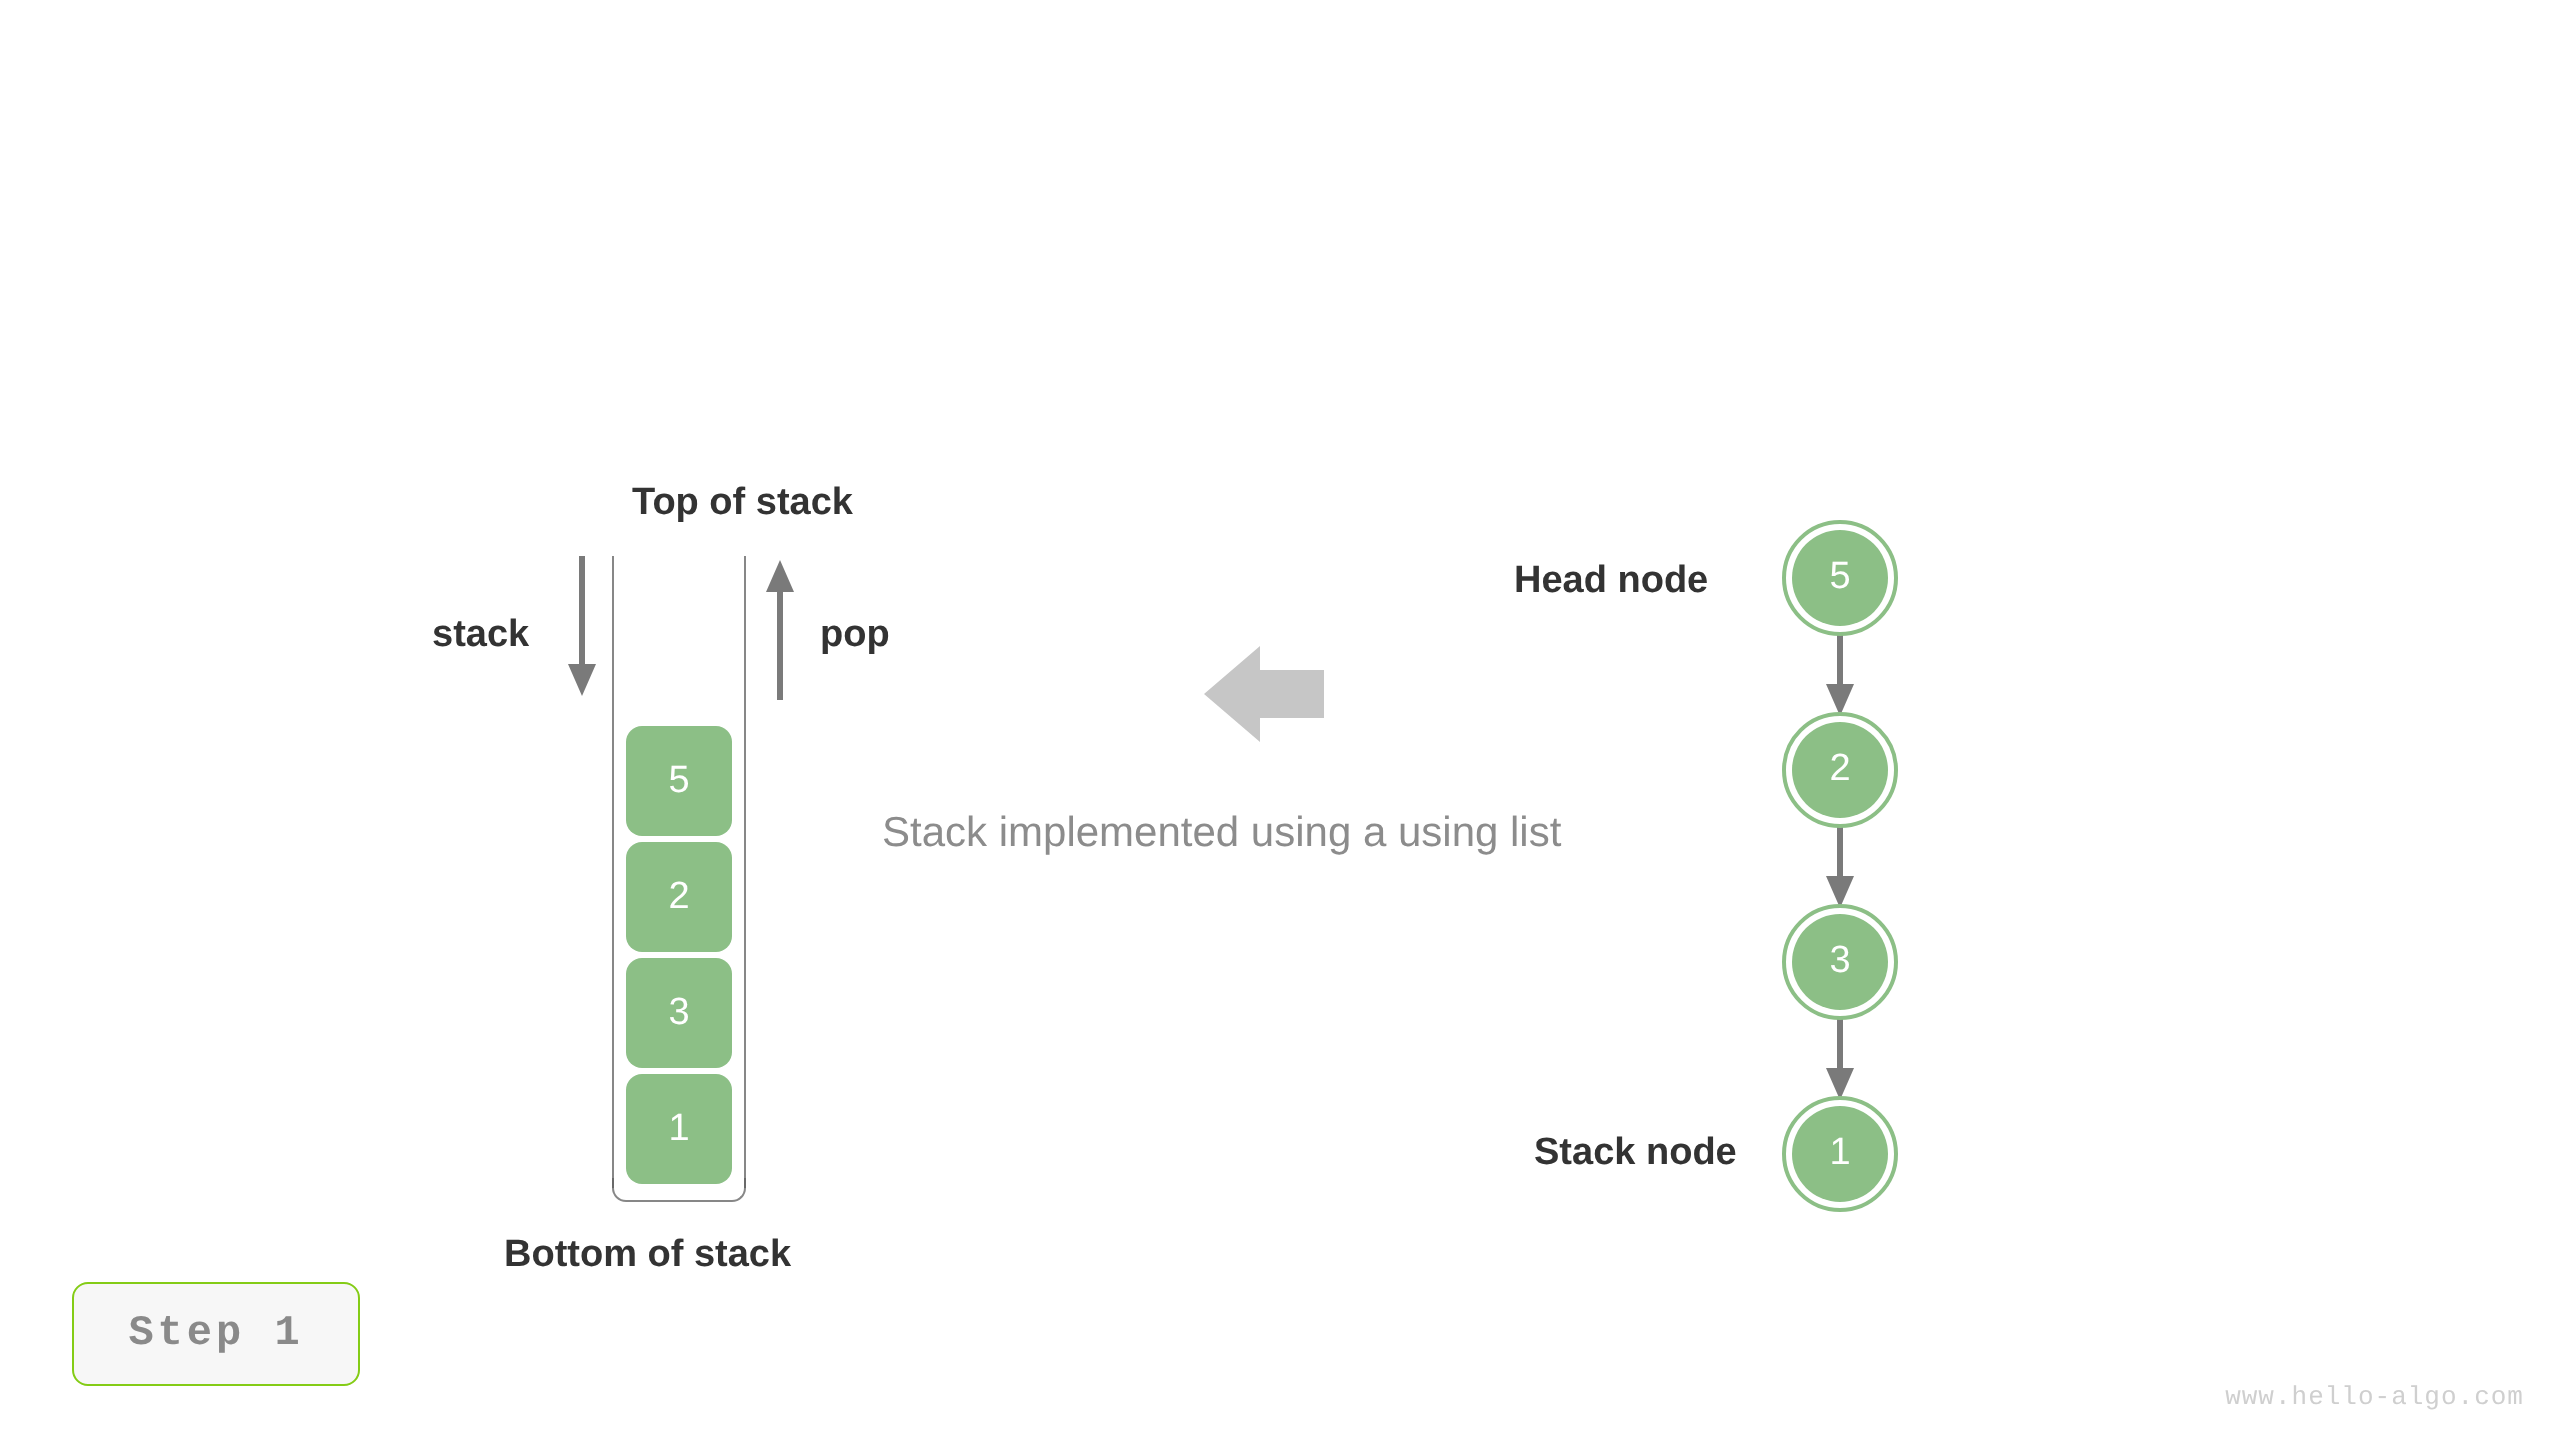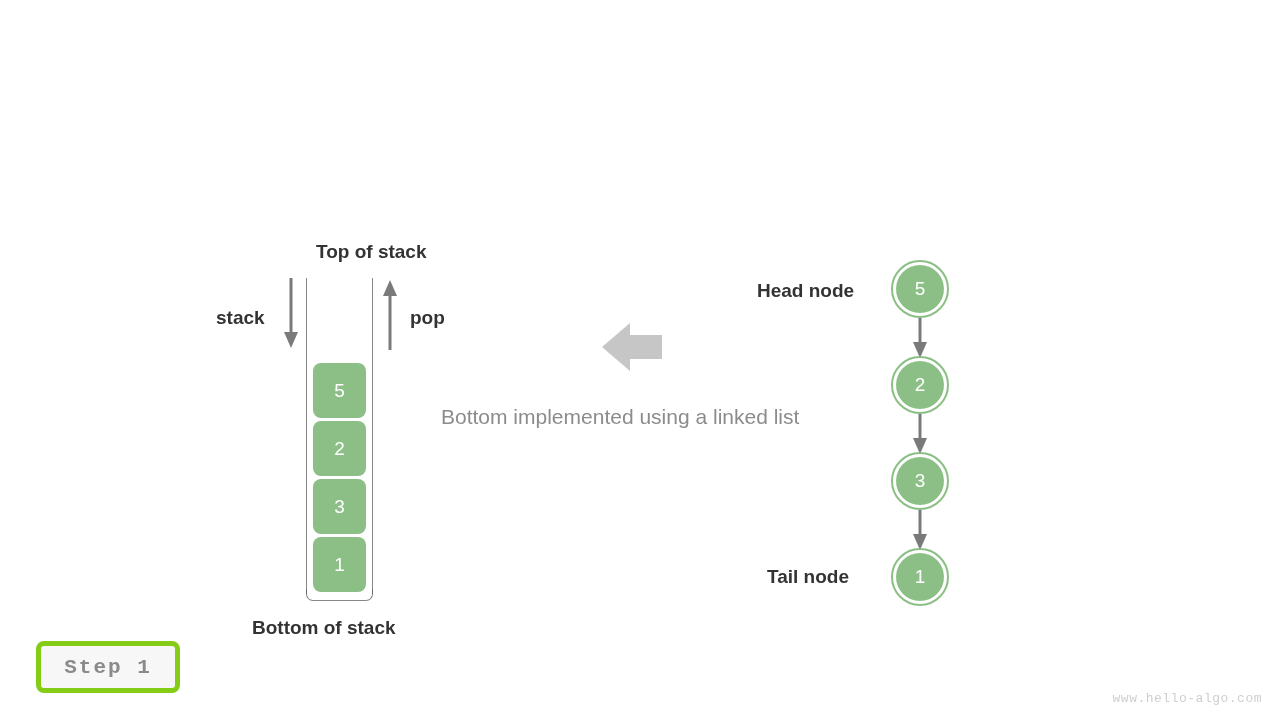--- a/index.html
+++ b/index.html
@@ -123,21 +123,21 @@
     justify-content: center;
   }
 
   
   #step-badge {
     left: 36px;
     top: 641px;
     width: 144px;
     height: 52px;
     background: #f7f7f7;
-    border: 5px solid #84cc16;
+    border: 1px solid #84cc16;
     border-radius: 8px;
     display: flex;
     align-items: center;
     justify-content: center;
     box-sizing: border-box;
   }
   #step-badge .txt {
     font-family: "Liberation Mono", monospace;
     font-size: 21px;
     font-weight: bold;
@@ -189,25 +189,25 @@
   <div class="stack-cell" style="top:421px;">2</div>
   <div class="stack-cell" style="top:479px;">3</div>
   <div class="stack-cell" style="top:537px;">1</div>
 
   <div class="abs label-bold" style="left:252px; top:618px;">Bottom of stack</div>
 
   <svg class="abs" id="center-arrow" width="60" height="56" viewBox="0 0 60 56">
     <polygon points="0,28 28,4 28,16 60,16 60,40 28,40 28,52" fill="#c6c6c6"></polygon>
   </svg>
 
-  <div class="abs label-gray" style="left:441px; top:406px;">Bottom implemented using a linked list</div>
+  <div class="abs label-gray" style="left:441px; top:406px;">Stack implemented using a using list</div>
 
   <div class="abs label-bold" style="left:757px; top:281px;text-align:right;">Head node</div>
 
-  <div class="abs label-bold" style="left:767px; top:567px;">Tail node</div>
+  <div class="abs label-bold" style="left:767px; top:567px;">Stack node</div>
 
   <svg class="abs" style="left:908px; top:316px;" width="24" height="44" viewBox="0 0 24 44">
     <line x1="12" y1="0" x2="12" y2="32" stroke="#7a7a7a" stroke-width="3"></line>
     <polygon points="12,42 5,26 19,26" fill="#7a7a7a"></polygon>
   </svg>
   <svg class="abs" style="left:908px; top:412px;" width="24" height="44" viewBox="0 0 24 44">
     <line x1="12" y1="0" x2="12" y2="32" stroke="#7a7a7a" stroke-width="3"></line>
     <polygon points="12,42 5,26 19,26" fill="#7a7a7a"></polygon>
   </svg>
   <svg class="abs" style="left:908px; top:508px;" width="24" height="44" viewBox="0 0 24 44">

